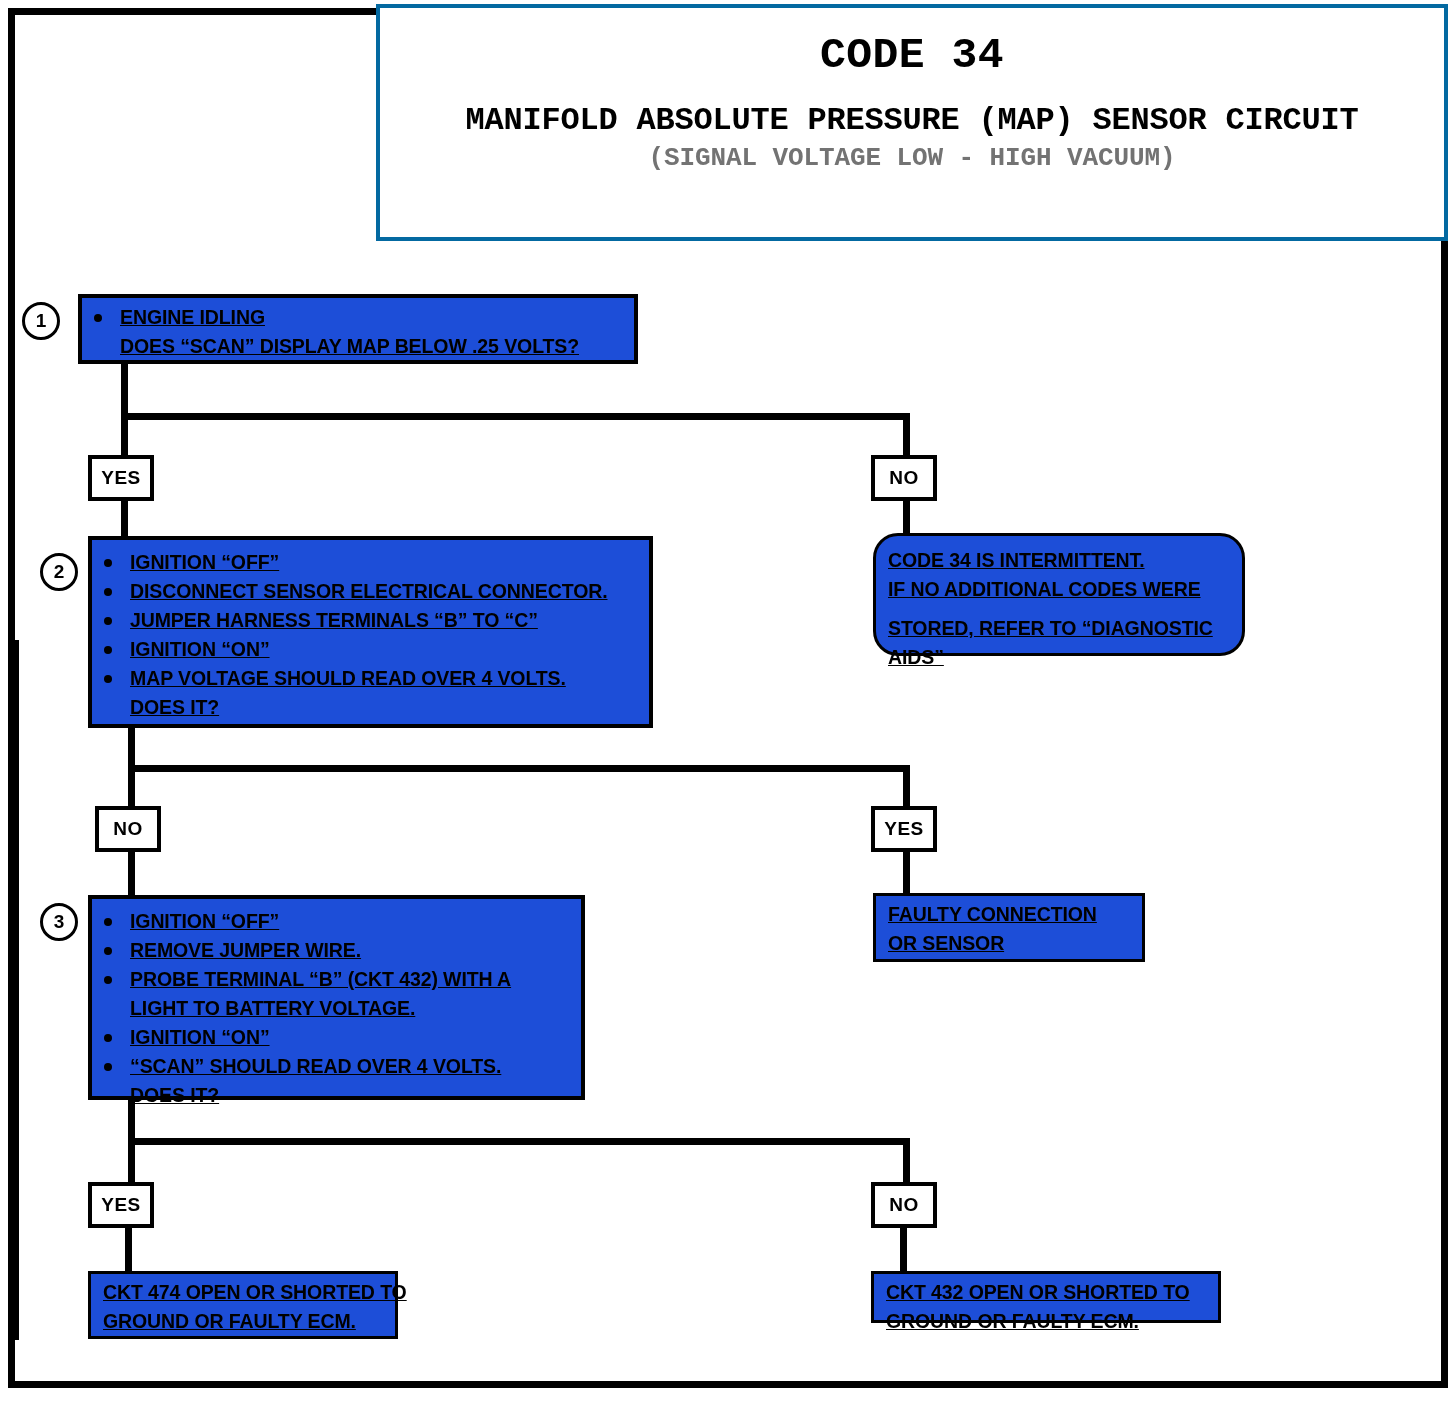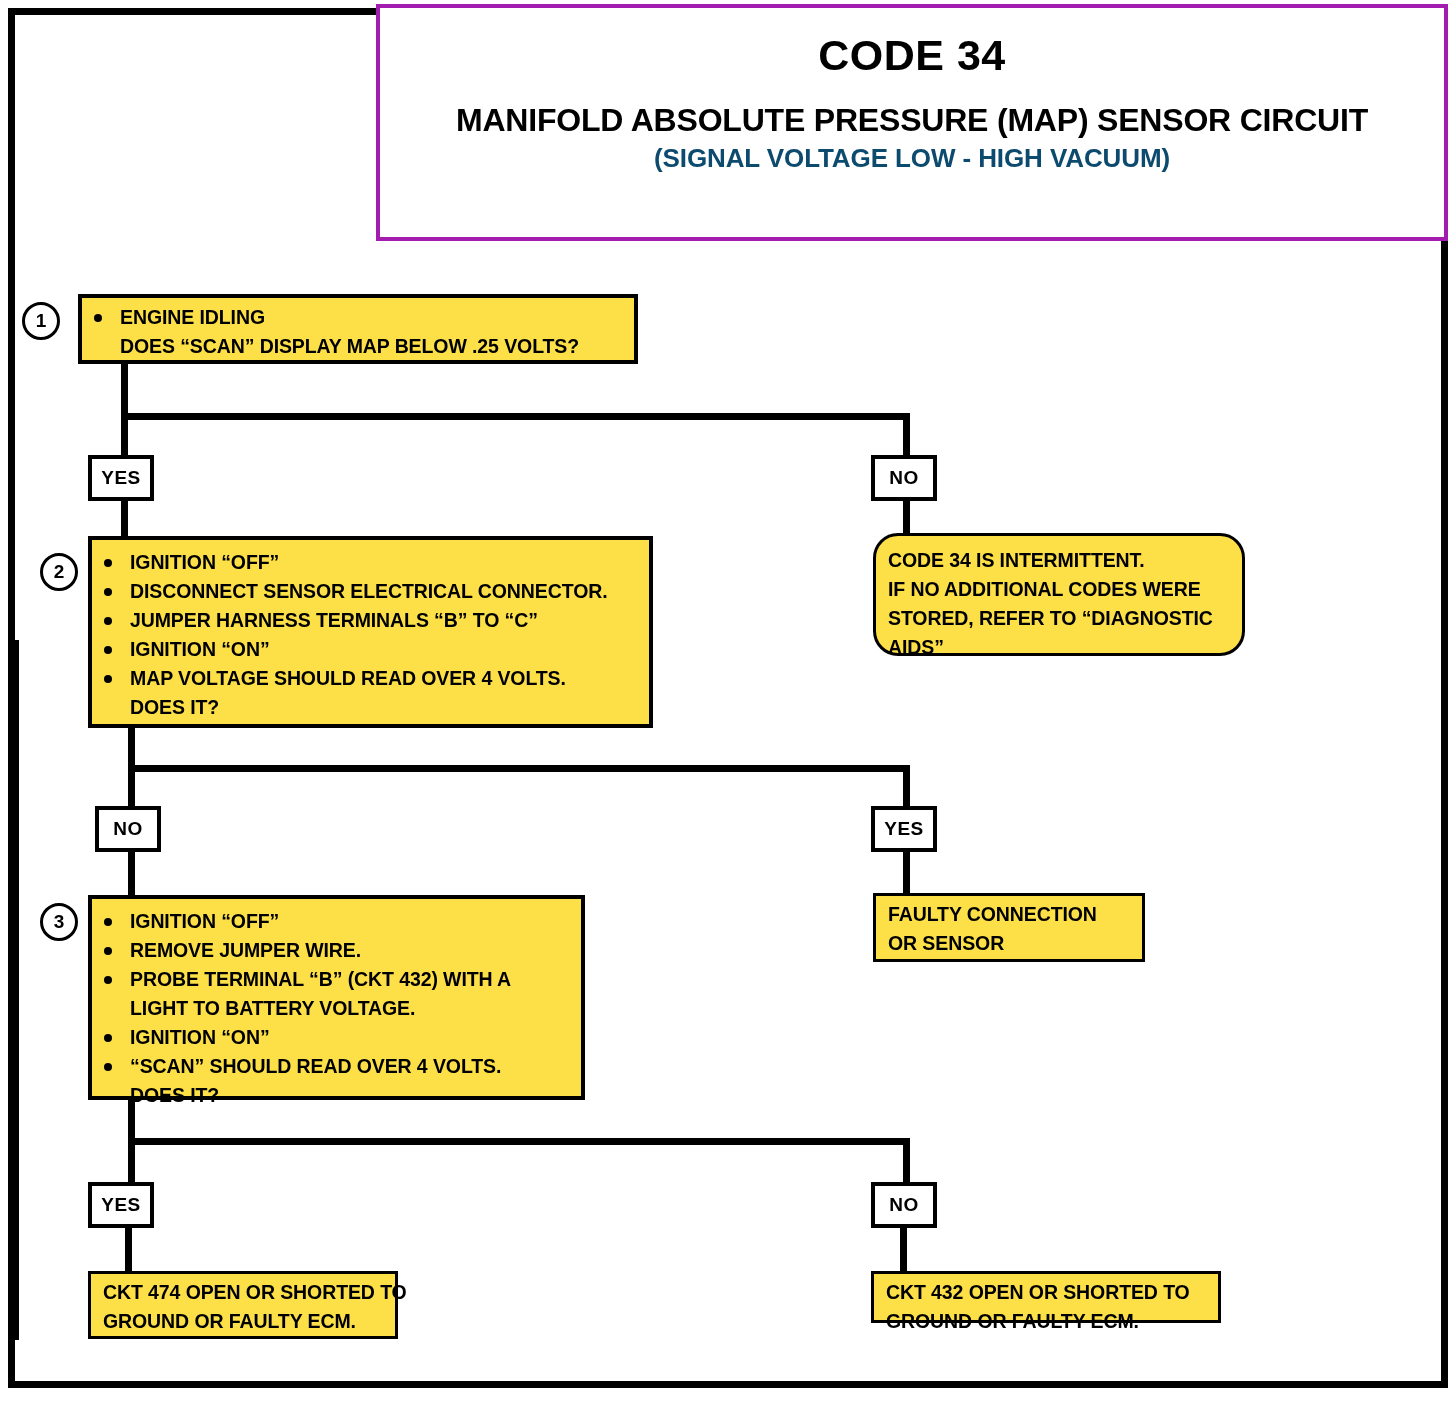--- a/index.html
+++ b/index.html
@@ -41,24 +41,25 @@
     background: #000000;
   }
 
   
   .title-box {
     position: absolute;
     left: 376px;
     top: 4px;
     width: 1072px;
     height: 237px;
-    border: 4px solid #a21caf;
+    border: 4px solid #0369a1;
     box-sizing: border-box;
     background: #ffffff;
     text-align: center;
+    font-family: Liberation Mono, monospace;
   }
   .title-code {
     font-size: 43px;
     font-weight: bold;
     letter-spacing: 0.5px;
     margin-top: 23px;
     color: #000;
   }
   .title-main {
     font-size: 32px;
@@ -66,21 +67,21 @@
     letter-spacing: -0.2px;
     margin-top: 22px;
     color: #000;
     white-space: nowrap;
   }
   .title-sub {
     font-size: 26px;
     font-weight: bold;
     letter-spacing: -0.1px;
     margin-top: 4px;
-    color: #0c4a6e;
+    color: #737373;
     white-space: nowrap;
   }
 
   
   .step-circle {
     position: absolute;
     width: 38px;
     height: 38px;
     border: 3px solid #000000;
     border-radius: 50%;
@@ -91,22 +92,23 @@
     line-height: 32px;
     text-align: center;
     color: #000;
   }
 
   
   .box {
     position: absolute;
     border: 4px solid #000000;
     box-sizing: border-box;
-    background: #fde047;
+    background: #1d4ed8;
     color: #000000;
+    text-decoration: underline;
   }
   .box.thin { border-width: 3px; }
 
   .box ul {
     list-style: none;
     margin: 0;
     padding: 0;
   }
   .box li {
     position: relative;
@@ -210,21 +212,21 @@
       <li class="bulleted">JUMPER HARNESS TERMINALS “B” TO “C”</li>
       <li class="bulleted">IGNITION “ON”</li>
       <li class="bulleted">MAP VOLTAGE SHOULD READ OVER 4 VOLTS.</li>
       <li class="cont">DOES IT?</li>
     </ul>
   </div>
 
   <div class="box thin" style="left:873px; top:533px; width:372px; height:123px;border-radius:25px;">
     <div class="plain-text" style="margin:10px 0 0 12px;">CODE 34 IS INTERMITTENT.</div>
     <div class="plain-text" style="margin-left:12px;">IF NO ADDITIONAL CODES WERE</div>
-    <div class="plain-text" style="margin-left:12px;">STORED, REFER TO “DIAGNOSTIC</div>
+    <div class="plain-text" style="margin-left:12px;margin-top:10px;">STORED, REFER TO “DIAGNOSTIC</div>
     <div class="plain-text" style="margin-left:12px;">AIDS”</div>
   </div>
 
   <div class="line vline" style="left:128px; top:728px; height:45px;"></div>
   <div class="line hline" style="left:128px; top:765px; width:782px;"></div>
   <div class="line vline" style="left:903px; top:765px; height:44px;"></div>
   <div class="line vline" style="left:128px; top:765px; height:44px;"></div>
 
   <div class="yn-box" style="left:95px; top:806px;">NO</div>
   <div class="yn-box" style="left:871px; top:806px;">YES</div>

